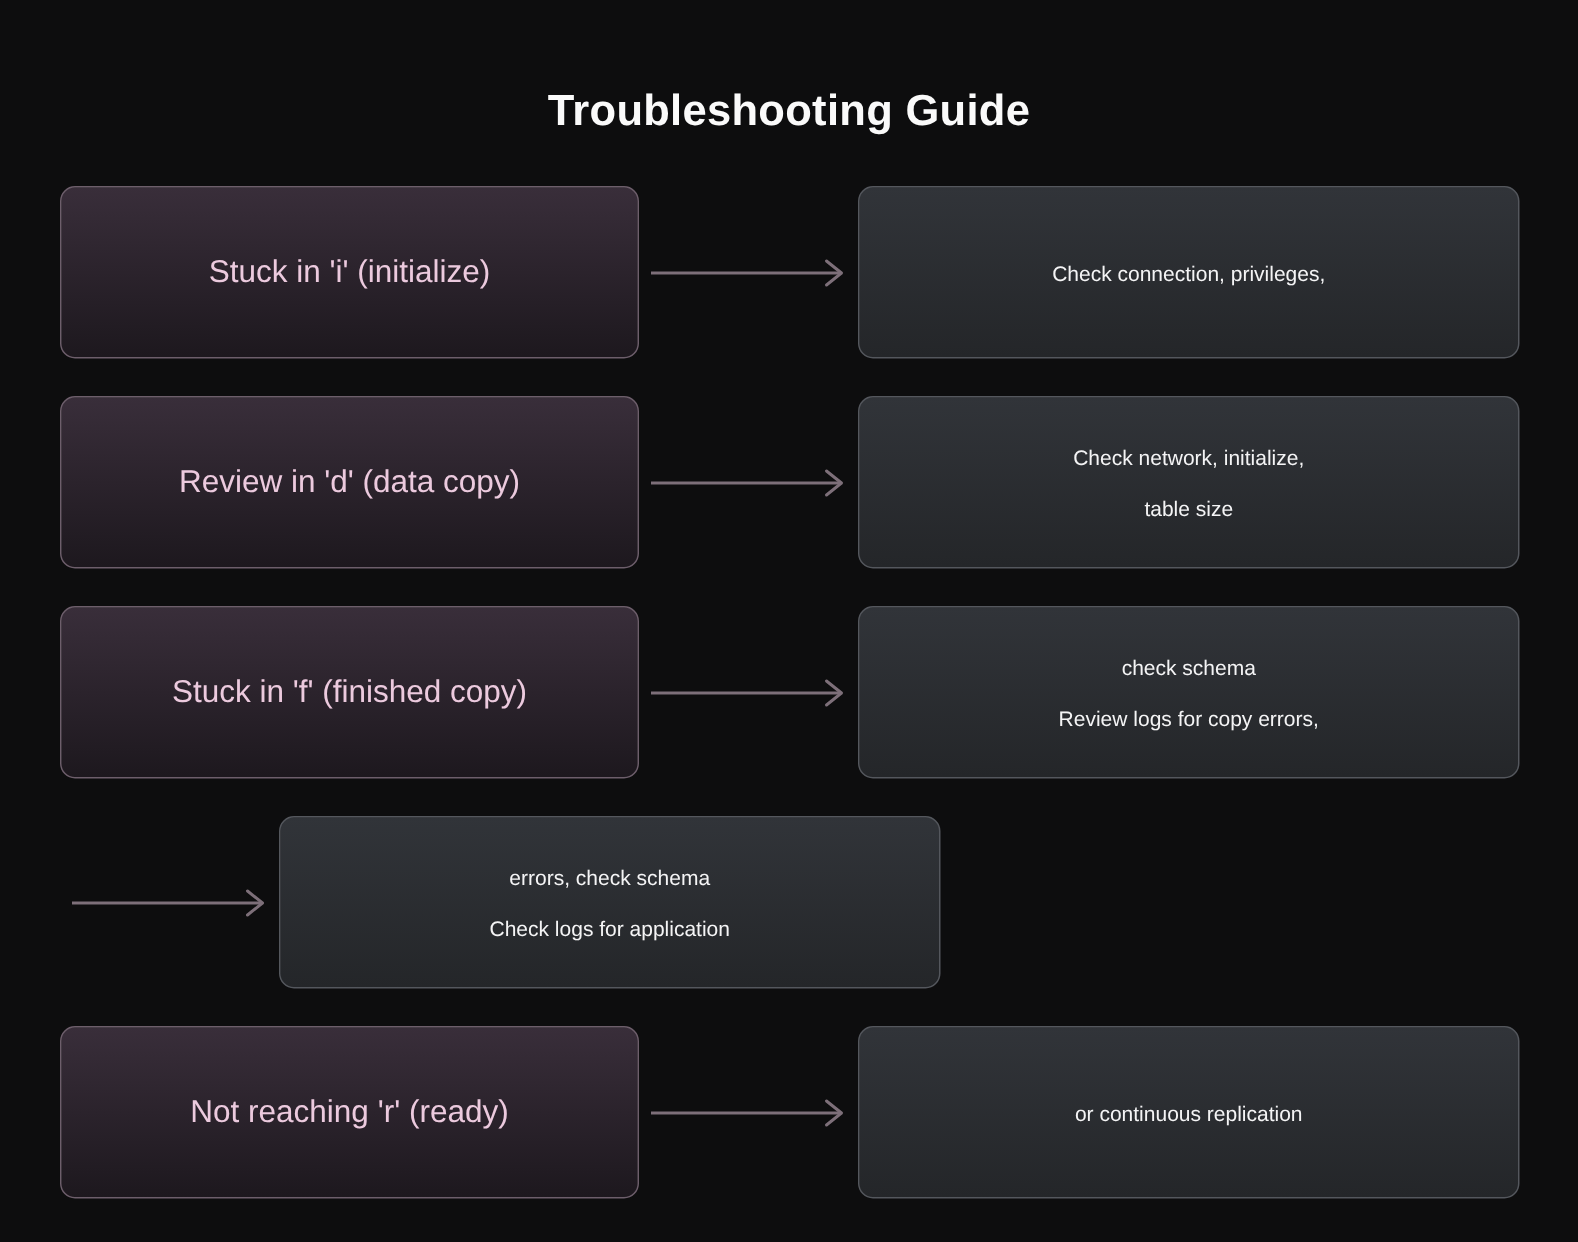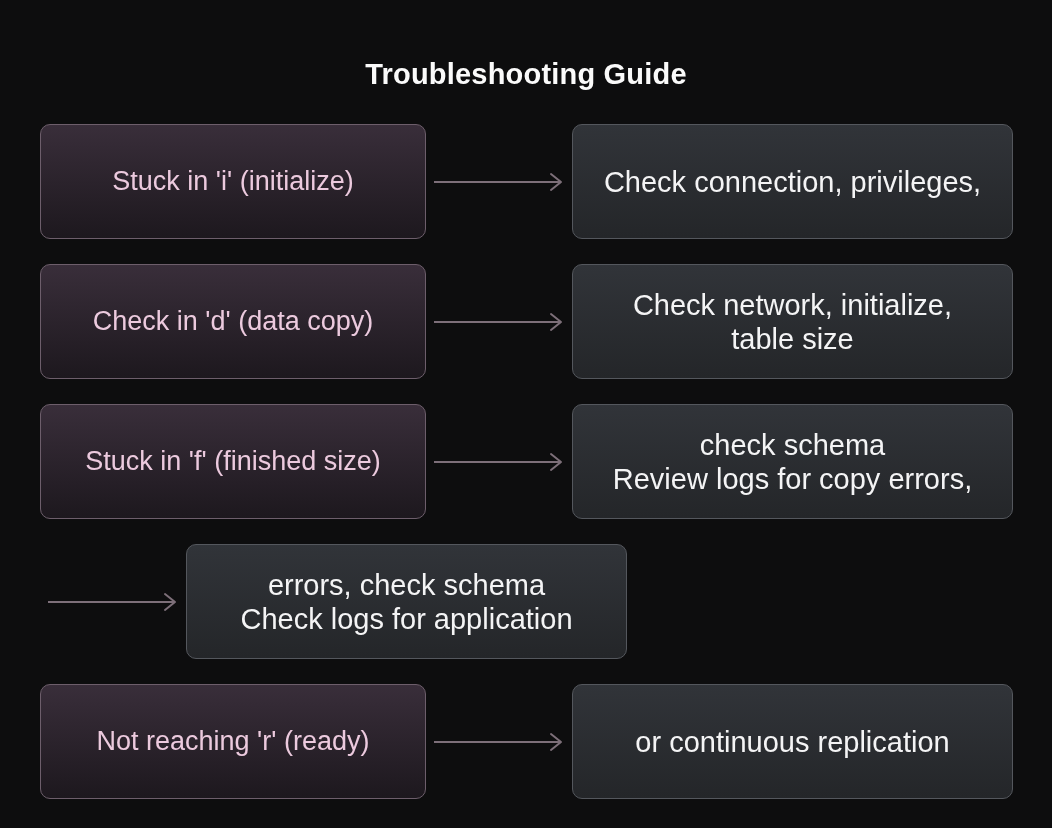--- a/index.html
+++ b/index.html
@@ -28,42 +28,42 @@
   }
   .problem-box {
     width: 386px;
     border-radius: 10px;
     border: 1px solid var(--left-box-border, rgba(168,148,168,0.42));
     background: linear-gradient(180deg, var(--left-box-top, #392e3a) 0%, var(--left-box-bottom, #1d181e) 100%);
     display: flex;
     align-items: center;
     justify-content: center;
     color: var(--left-text, #eccade);
-    font-size: 27px;
+    font-size: 21px;
     text-align: center;
     padding: 0 14px;
   }
   .arrow-cell {
     width: 146px;
     display: flex;
     align-items: center;
     justify-content: center;
     color: var(--arrow, #7d6f79);
   }
   .solution-box {
     width: 441px;
     border-radius: 10px;
     border: 1px solid var(--right-box-border, rgba(138,143,153,0.38));
     background: linear-gradient(180deg, var(--right-box-top, #313439) 0%, var(--right-box-bottom, #242629) 100%);
     display: flex;
     flex-direction: column;
     align-items: center;
     justify-content: center;
     color: var(--right-text, #f4f4f5);
-    font-size: 29px;
+    font-size: 14px;
     line-height: 34px;
     text-align: center;
     padding: 0 4px;
   }
 </style>
 </head>
 <body>
 
 <div class="page">
   <div class="title">Troubleshooting Guide</div>
@@ -80,37 +80,37 @@
           <path d="M119 3 L129 11 L119 19" stroke="currentColor" stroke-width="2" fill="none" stroke-linecap="round" stroke-linejoin="round"></path>
         </svg>
       </div>
       <div class="solution-box">
         <span>Check connection, privileges,</span>
       </div>
     </div>
 
     <div class="flow-row">
       <div class="problem-box">
-        <span>Check in 'd' (data copy)</span>
+        <span>Review in 'd' (data copy)</span>
       </div>
       <div class="arrow-cell">
         <svg width="134" height="22" viewBox="0 0 134 22" fill="none">
           <line x1="2" y1="11" x2="128" y2="11" stroke="currentColor" stroke-width="2"></line>
           <path d="M119 3 L129 11 L119 19" stroke="currentColor" stroke-width="2" fill="none" stroke-linecap="round" stroke-linejoin="round"></path>
         </svg>
       </div>
       <div class="solution-box">
         <span>Check network, initialize,</span>
         <span>table size</span>
       </div>
     </div>
 
     <div class="flow-row">
       <div class="problem-box">
-        <span>Stuck in 'f' (finished size)</span>
+        <span>Stuck in 'f' (finished copy)</span>
       </div>
       <div class="arrow-cell">
         <svg width="134" height="22" viewBox="0 0 134 22" fill="none">
           <line x1="2" y1="11" x2="128" y2="11" stroke="currentColor" stroke-width="2"></line>
           <path d="M119 3 L129 11 L119 19" stroke="currentColor" stroke-width="2" fill="none" stroke-linecap="round" stroke-linejoin="round"></path>
         </svg>
       </div>
       <div class="solution-box">
         <span>check schema</span>
         <span>Review logs for copy errors,</span>

